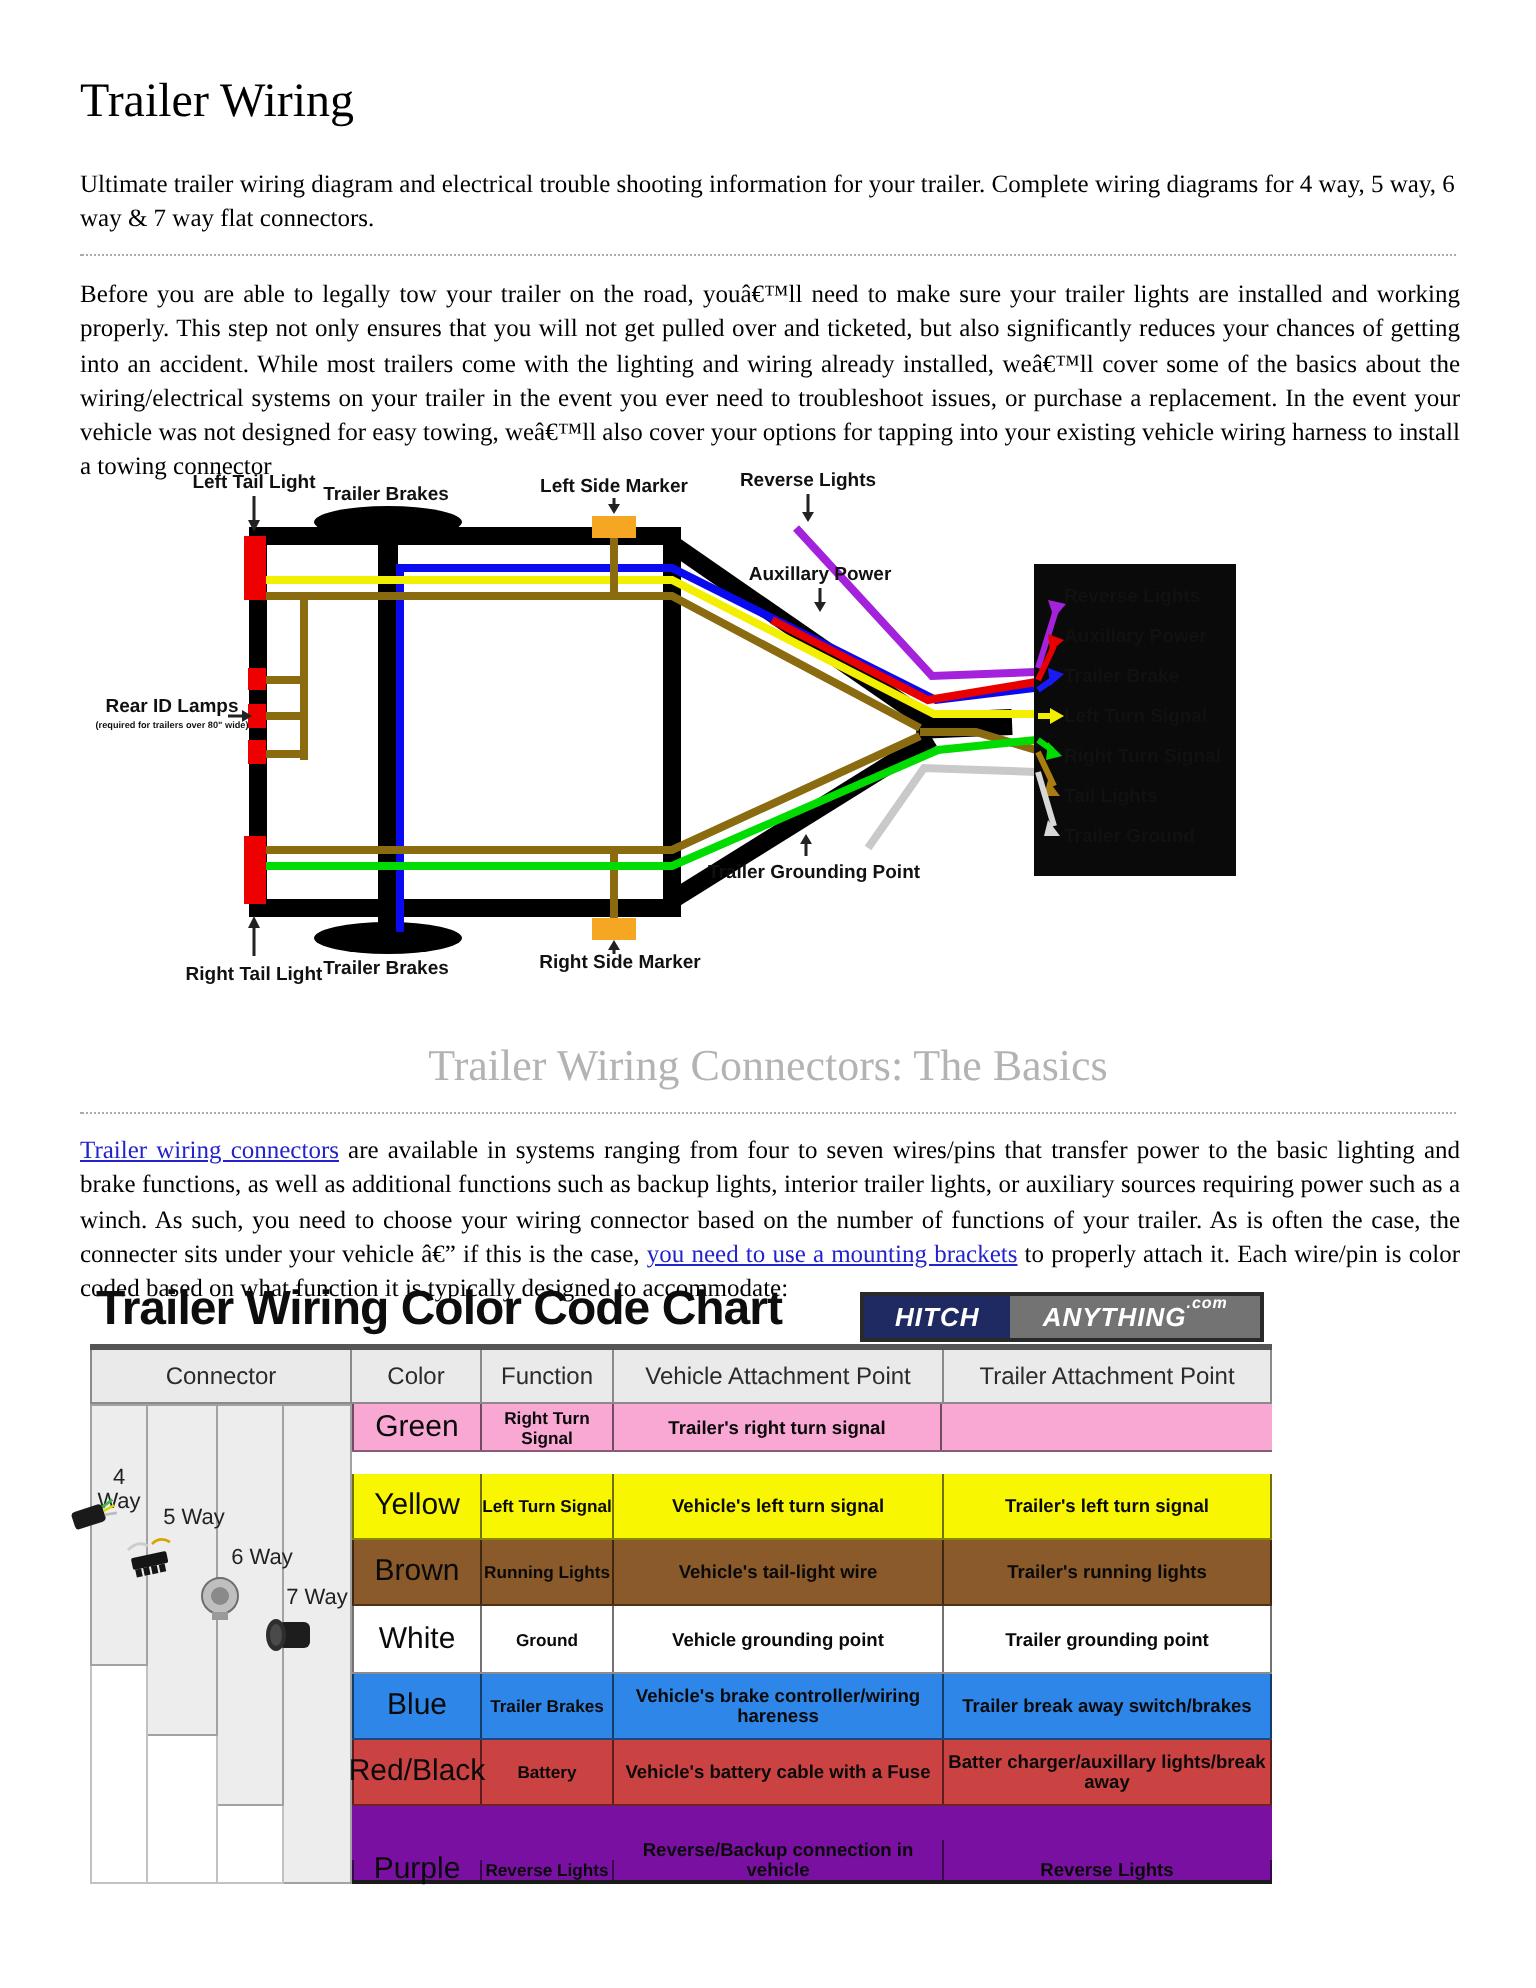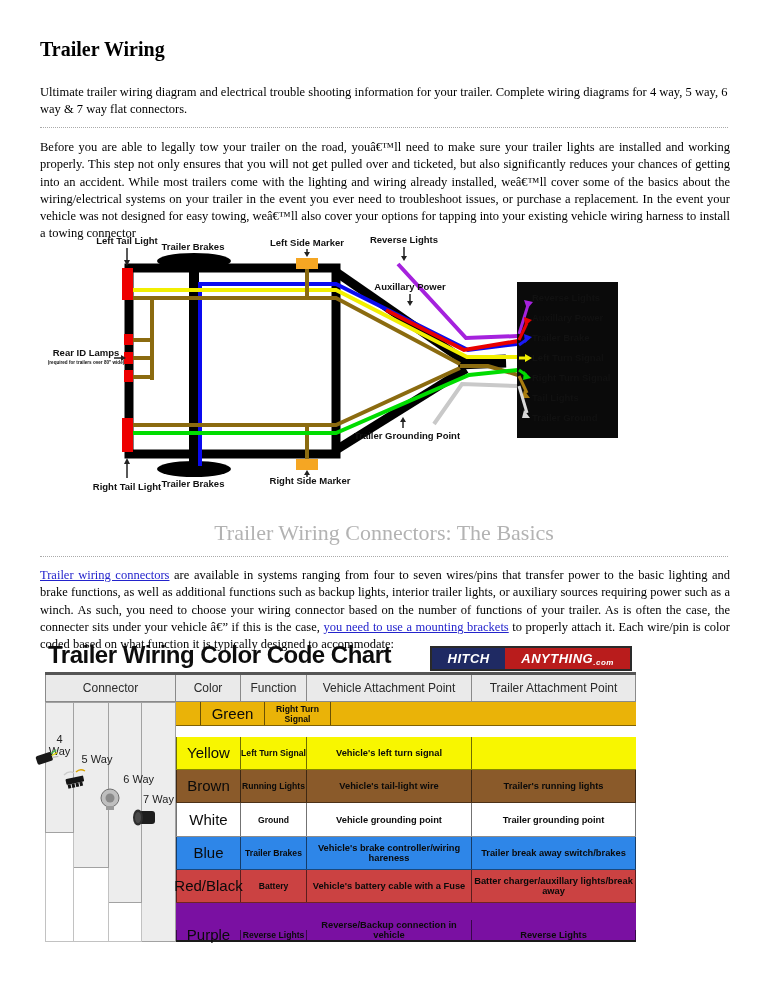--- a/index.html
+++ b/index.html
@@ -2,21 +2,21 @@
 <html><head>
 <meta charset="utf-8">
 <style>
   * { margin:0; padding:0; box-sizing:border-box; }
   body { background:#888; }
   .page { position:relative; width:768px; height:994px; background:#fff; margin:0 auto;
           font-family:"Liberation Serif", serif; color:#000; overflow:hidden; }
   .abs { position:absolute; }
 
   
-  .doc-title { left:40px; top:38px; width:690px; font-size:20px; font-weight:bold; }
+  .doc-title { left:40px; top:38px; width:690px; font-size:24px; font-weight:normal; }
   .doc-intro { left:40px; top:84px; width:690px; font-size:12.5px; line-height:17px; }
   .sep { left:40px; width:688px; border-top:1px dotted #aaa; height:0; }
   .sep1 { top:127px; } .sep2 { top:556px; }
   .para { left:40px; width:690px; font-size:12.5px; line-height:17.3px; text-align:justify; }
   .para1 { top:139px; }
   .para2 { top:567px; }
   .para a { color:#2323cc; text-decoration:underline; cursor:pointer; }
   .section-heading { left:0; top:520px; width:768px; text-align:center;
                      font-size:22px; color:#b3b3b3; font-weight:normal; }
 
@@ -29,21 +29,21 @@
 
   
   .chart { left:45px; top:641px; width:591px; height:301px; font-family:"Liberation Sans", sans-serif; }
   .chart-title { left:3px; top:0px; width:385px; font-size:24px; font-weight:bold; color:#0d0d0d;
                  letter-spacing:-0.5px; white-space:nowrap; }
   .logo { left:385px; top:5px; width:202px; height:25px; display:flex; border:2px solid #2a2a2a; }
   .logo span { color:#fff; font-style:italic; font-weight:bold; font-size:13px;
                display:flex; align-items:center; justify-content:center; letter-spacing:0.5px; }
   .logo .l1 { width:37%; }
   .logo .l2 { width:63%; }
-  .logo .dotcom { font-size:8px; color:#fff; align-self:flex-end; padding-bottom:2px; }
+  .logo .dotcom { font-size:8px; color:#fff; align-self:flex-end; padding-bottom:13px; }
   .chart-headerline { left:0; top:31px; width:591px; border-top:3px solid #555; }
   .chart-header { left:0; top:34px; width:591px; height:27px; display:flex; background:#eaeaea;
                   border-bottom:1px solid #8a8a8a; }
   .chart-header div { display:flex; align-items:center; justify-content:center; font-size:12px;
                       color:#2b2b2b; border-right:1px solid #8a8a8a; }
   .chart-header div:first-child { border-left:1px solid #8a8a8a; }
   .hc0 { width:131px; } .hc1 { width:65px;text-align:center; } .hc2 { width:66px; } .hc3 { width:165px; } .hc4 { width:164px; }
 
   .crow { left:131px; width:460px; display:flex; border-bottom:1px solid rgba(0,0,0,0.45); }
   .crow div { display:flex; align-items:center; justify-content:center; color:#0a0a0a;
@@ -168,21 +168,21 @@
 
   <h2 class="abs section-heading">Trailer Wiring Connectors: The Basics</h2>
   <div class="abs sep sep2"></div>
 
   <p class="abs para para2"><a>Trailer wiring connectors</a><span> are available in systems ranging from four to seven wires/pins that transfer power to the basic lighting and brake functions, as well as additional functions such as backup lights, interior trailer lights, or auxiliary sources requiring power such as a winch. As such, you need to choose your wiring connector based on the number of functions of your trailer. As is often the case, the connecter sits under your vehicle â€” if this is the case, </span><a>you need to use a mounting brackets</a><span> to properly attach it. Each wire/pin is color coded based on what function it is typically designed to accommodate:</span></p>
 
   <div class="abs chart">
     <div class="abs chart-title">Trailer Wiring Color Code Chart</div>
     <div class="abs logo">
       <span class="l1" style="background-color: rgb(31, 42, 99);">HITCH</span>
-      <span class="l2" style="background-color: #b91c1c;">
+      <span class="l2" style="background-color: #737373;">
           <span>ANYTHING</span>
           <span class="dotcom">.com</span>
         </span>
     </div>
 
     <div class="abs chart-headerline"></div>
     <div class="abs chart-header">
       <div class="hc0">Connector</div>
       <div class="hc1">Color</div>
       <div class="hc2">Function</div>
@@ -214,42 +214,44 @@
       <path d="M14,5 q4,-4 9,-1" fill="none" stroke="#d9a400" stroke-width="1.4"></path>
       <g transform="rotate(-12 14 14)">
           <rect x="4" y="10" width="18" height="6" rx="1" fill="#151515"></rect>
       <rect x="5" y="16" width="3" height="4" fill="#151515"></rect>
           <rect x="9" y="16" width="3" height="4" fill="#151515"></rect>
       <rect x="13" y="16" width="3" height="4" fill="#151515"></rect>
           <rect x="17" y="16" width="3" height="4" fill="#151515"></rect>
         </g>
     </svg>
 
-    <div class="abs stair-label" style="left:63px; top:132px; width:46px;text-align:right;">6 Way</div>
+    <div class="abs stair-label" style="left:63px; top:132px; width:46px;">6 Way</div>
     <svg class="abs stair-icon" style="left:66px; top:146px;" width="26" height="24" viewBox="0 0 26 24">
       <circle cx="12" cy="11" r="9" fill="#bfbfbf" stroke="#6e6e6e" stroke-width="1"></circle>
       <circle cx="12" cy="11" r="4.5" fill="#8a8a8a"></circle>
       <rect x="8" y="19" width="8" height="4" fill="#9a9a9a"></rect>
     </svg>
 
     <div class="abs stair-label" style="left:96px; top:152px; width:35px;">7 Way</div>
     <svg class="abs stair-icon" style="left:99px; top:166px;" width="30" height="22" viewBox="0 0 30 22">
       <rect x="10" y="4" width="16" height="13" rx="3" fill="#1d1d1d"></rect>
       <ellipse cx="9" cy="10.5" rx="5" ry="8" fill="#2e2e2e"></ellipse>
       <ellipse cx="9" cy="10.5" rx="3" ry="5.5" fill="#4a4a4a"></ellipse>
     </svg>
 
-    <div class="abs crow" style="top: 61px; height: 24px; background-color: #eab308; padding-left: 24px;">
+    <div class="abs crow" style="top: 61px; height: 24px; background-color: #f9a8d4;">
       <div class="cc0">Green</div>
       <div class="cc1">Right Turn Signal</div>
+      <div class="cc3">Trailer's right turn signal</div>
     </div>
     <div class="abs crow" style="top: 96px; height: 33px; background-color: rgb(248, 246, 0);">
       <div class="cc0">Yellow</div>
       <div class="cc1">Left Turn Signal</div>
       <div class="cc2">Vehicle's left turn signal</div>
+      <div class="cc3">Trailer's left turn signal</div>
     </div>
     <div class="abs crow" style="top: 129px; height: 33px; background-color: rgb(138, 90, 42);">
       <div class="cc0">Brown</div>
       <div class="cc1">Running Lights</div>
       <div class="cc2">Vehicle's tail-light wire</div>
       <div class="cc3">Trailer's running lights</div>
     </div>
     <div class="abs crow" style="top: 162px; height: 34px; background-color: rgb(255, 255, 255);">
       <div class="cc0">White</div>
       <div class="cc1">Ground</div>

